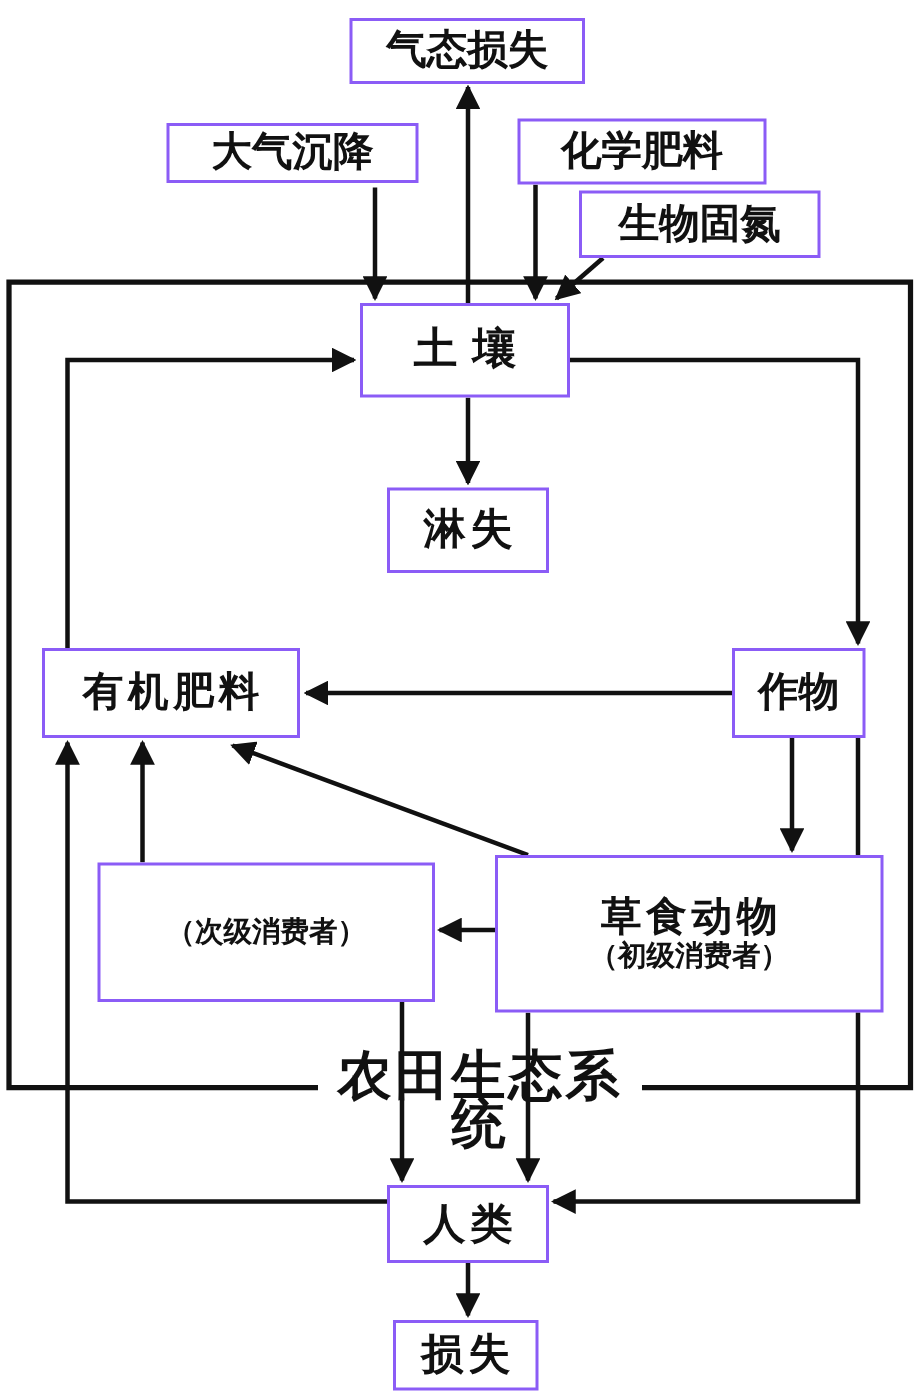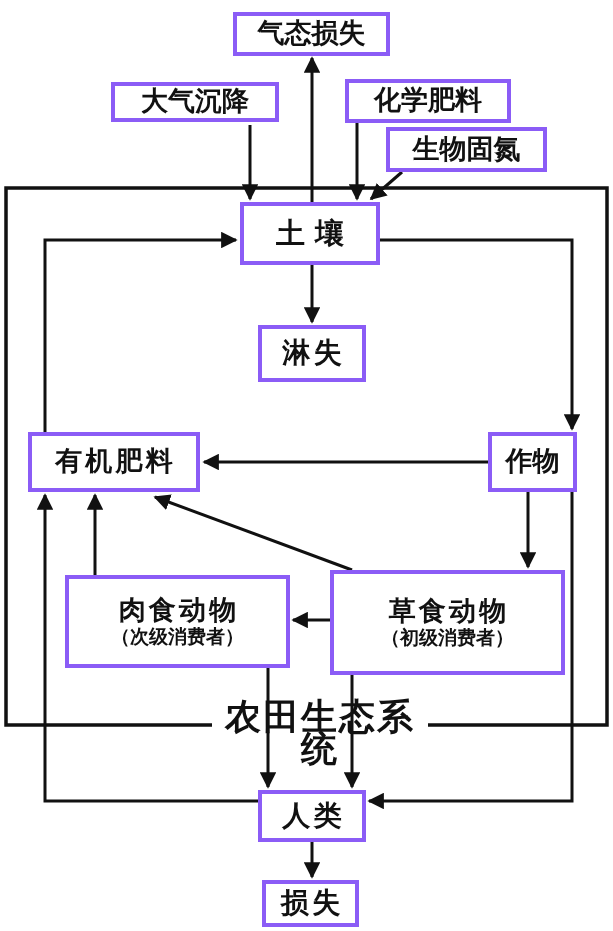--- a/index.html
+++ b/index.html
@@ -6,21 +6,21 @@
   #figure{
     position:relative;
     width:613px;height:931px;
     background:#ffffff;
     font-family:"Liberation Sans", sans-serif;
     overflow:hidden;
   }
   #edges{position:absolute;left:0;top:0;width:613px;height:931px;}
   .node{
     position:absolute;
-    border:4px solid #8b5cf6;
+    border:2px solid #8b5cf6;
     background:#fff;
     display:flex;
     flex-direction:column;
     align-items:center;
     justify-content:center;
     font-weight:bold;
     color:#111;
     font-size:27px;
     line-height:1.15;
     box-sizing:border-box;
@@ -100,25 +100,24 @@
 
   <div class="node" style="left:28px;top:432px;width:172px;height:60px;">
     <span class="mid-ls">有机肥料</span>
   </div>
 
   <div class="node" style="left:488px;top:432px;width:89px;height:60px;">
     <span>作物</span>
   </div>
 
   <div class="node" style="left:65px;top:575px;width:225px;height:93px;">
-    <span class="mid-ls">肉食动物</span>
     <span class="sub">（次级消费者）</span>
   </div>
 
-  <div class="node" style="left:330px;top:570px;width:235px;height:105px;">
+  <div class="node" style="left:330px;top:570px;width:259px;height:105px;">
     <span class="mid-ls">草食动物</span>
     <span class="sub">（初级消费者）</span>
   </div>
 
   <div class="node" style="left:258px;top:790px;width:108px;height:52px;font-size:28px;">
     <span class="mid-ls">人类</span>
   </div>
 
   <div class="node" style="left:262px;top:880px;width:97px;height:47px;font-size:28px;">
     <span class="mid-ls">损失</span>

